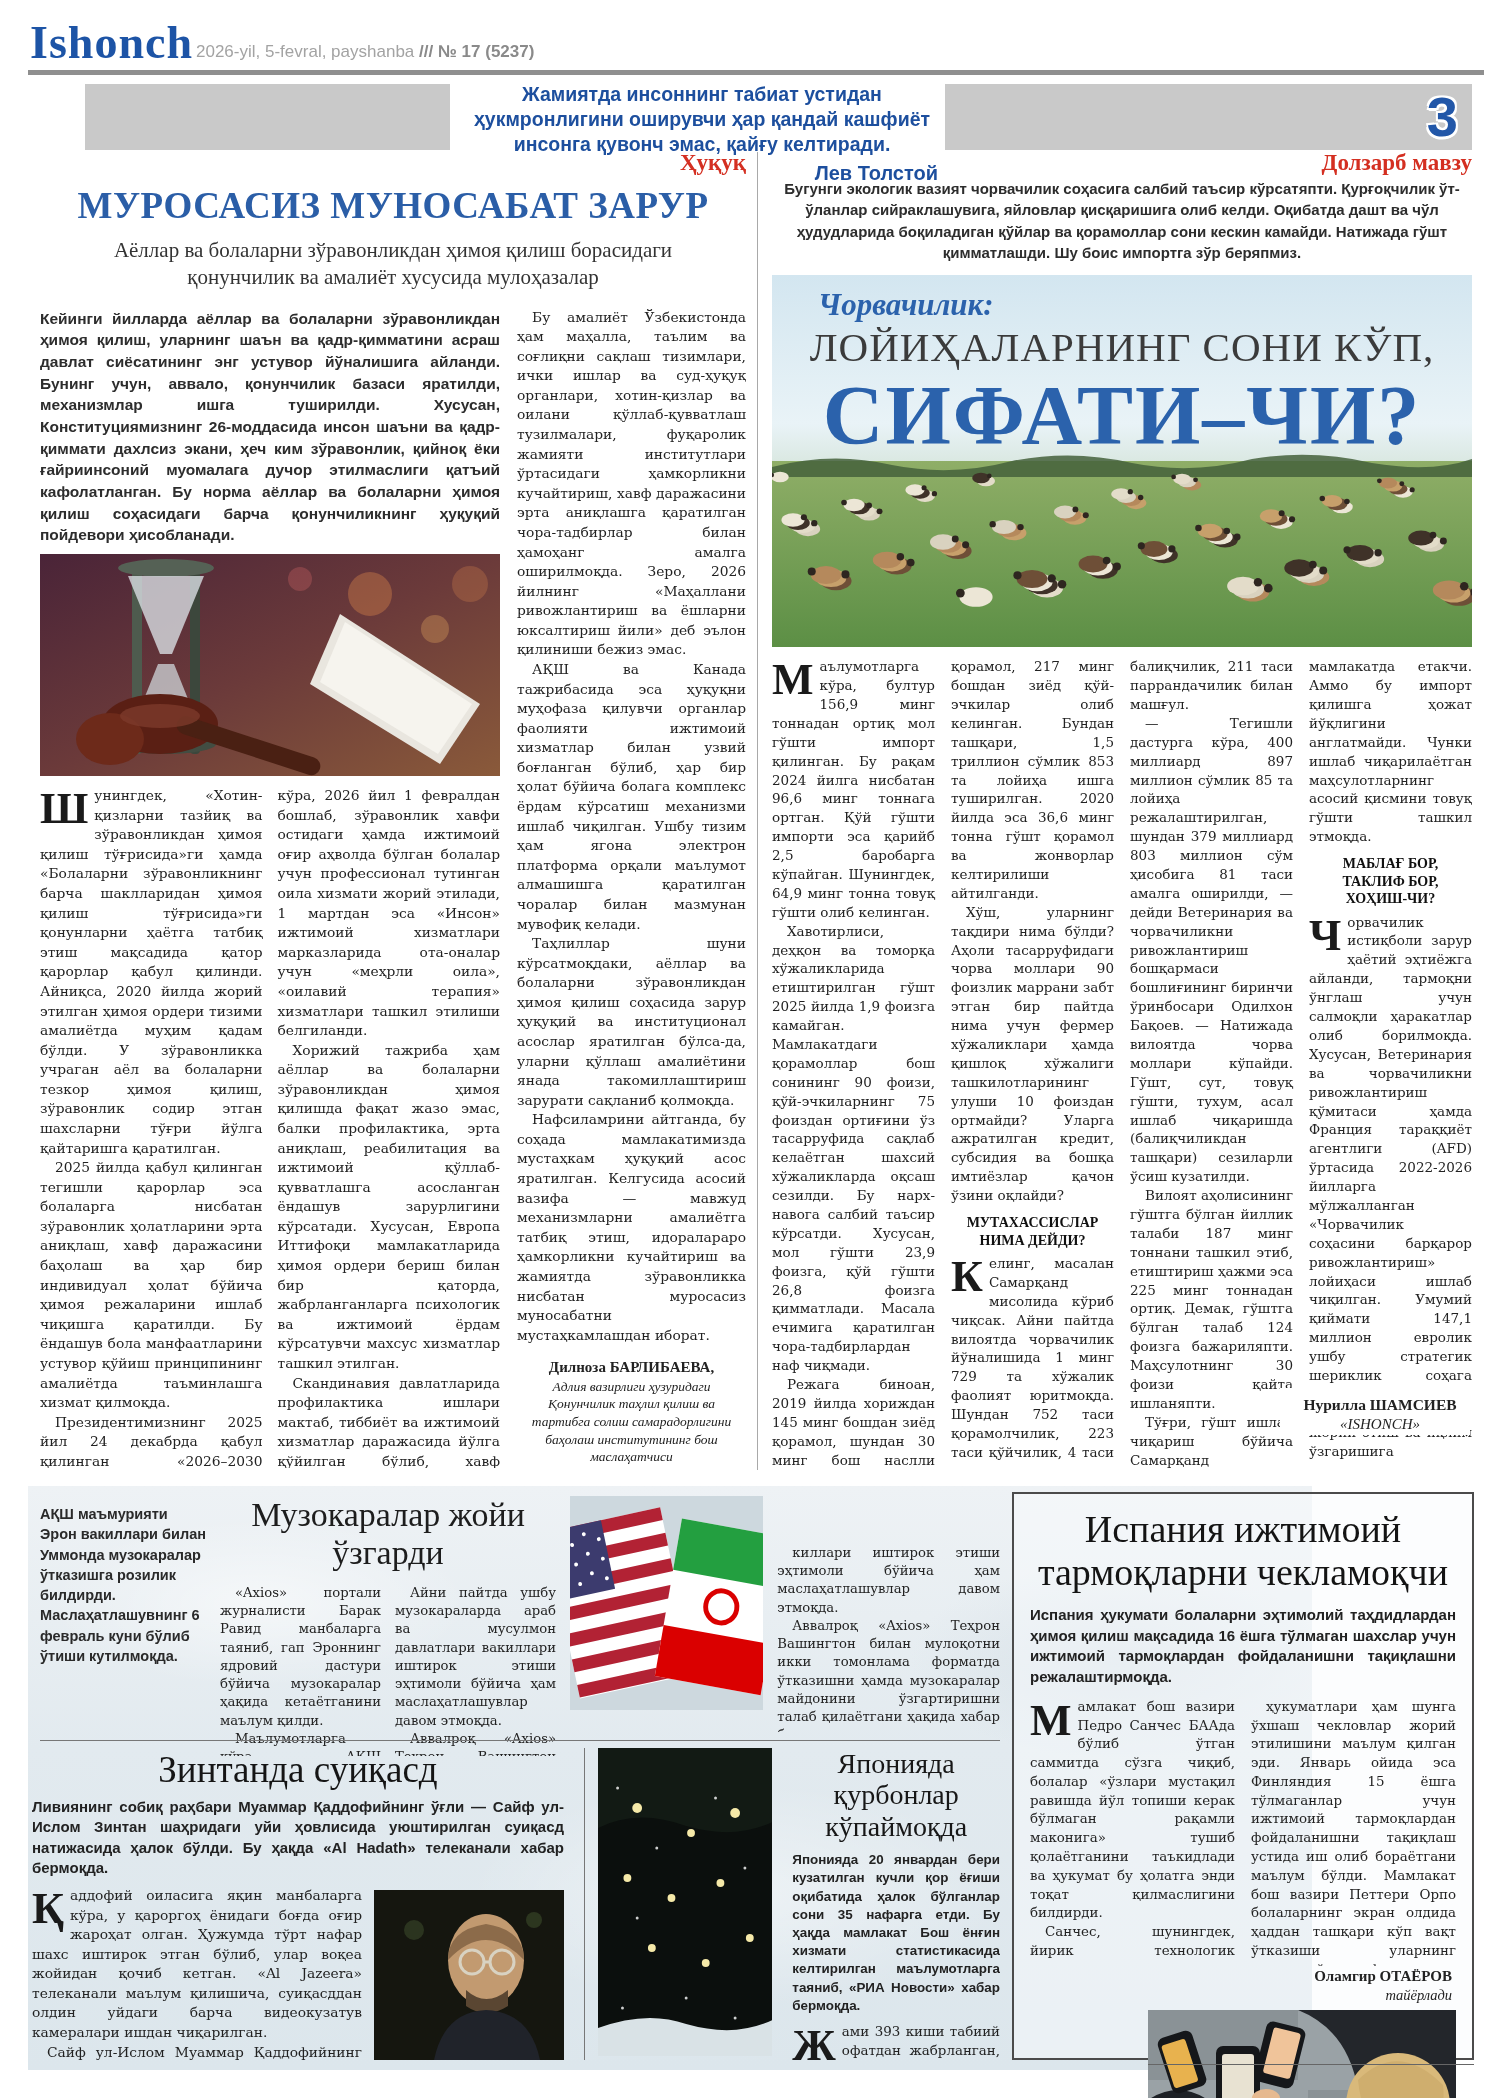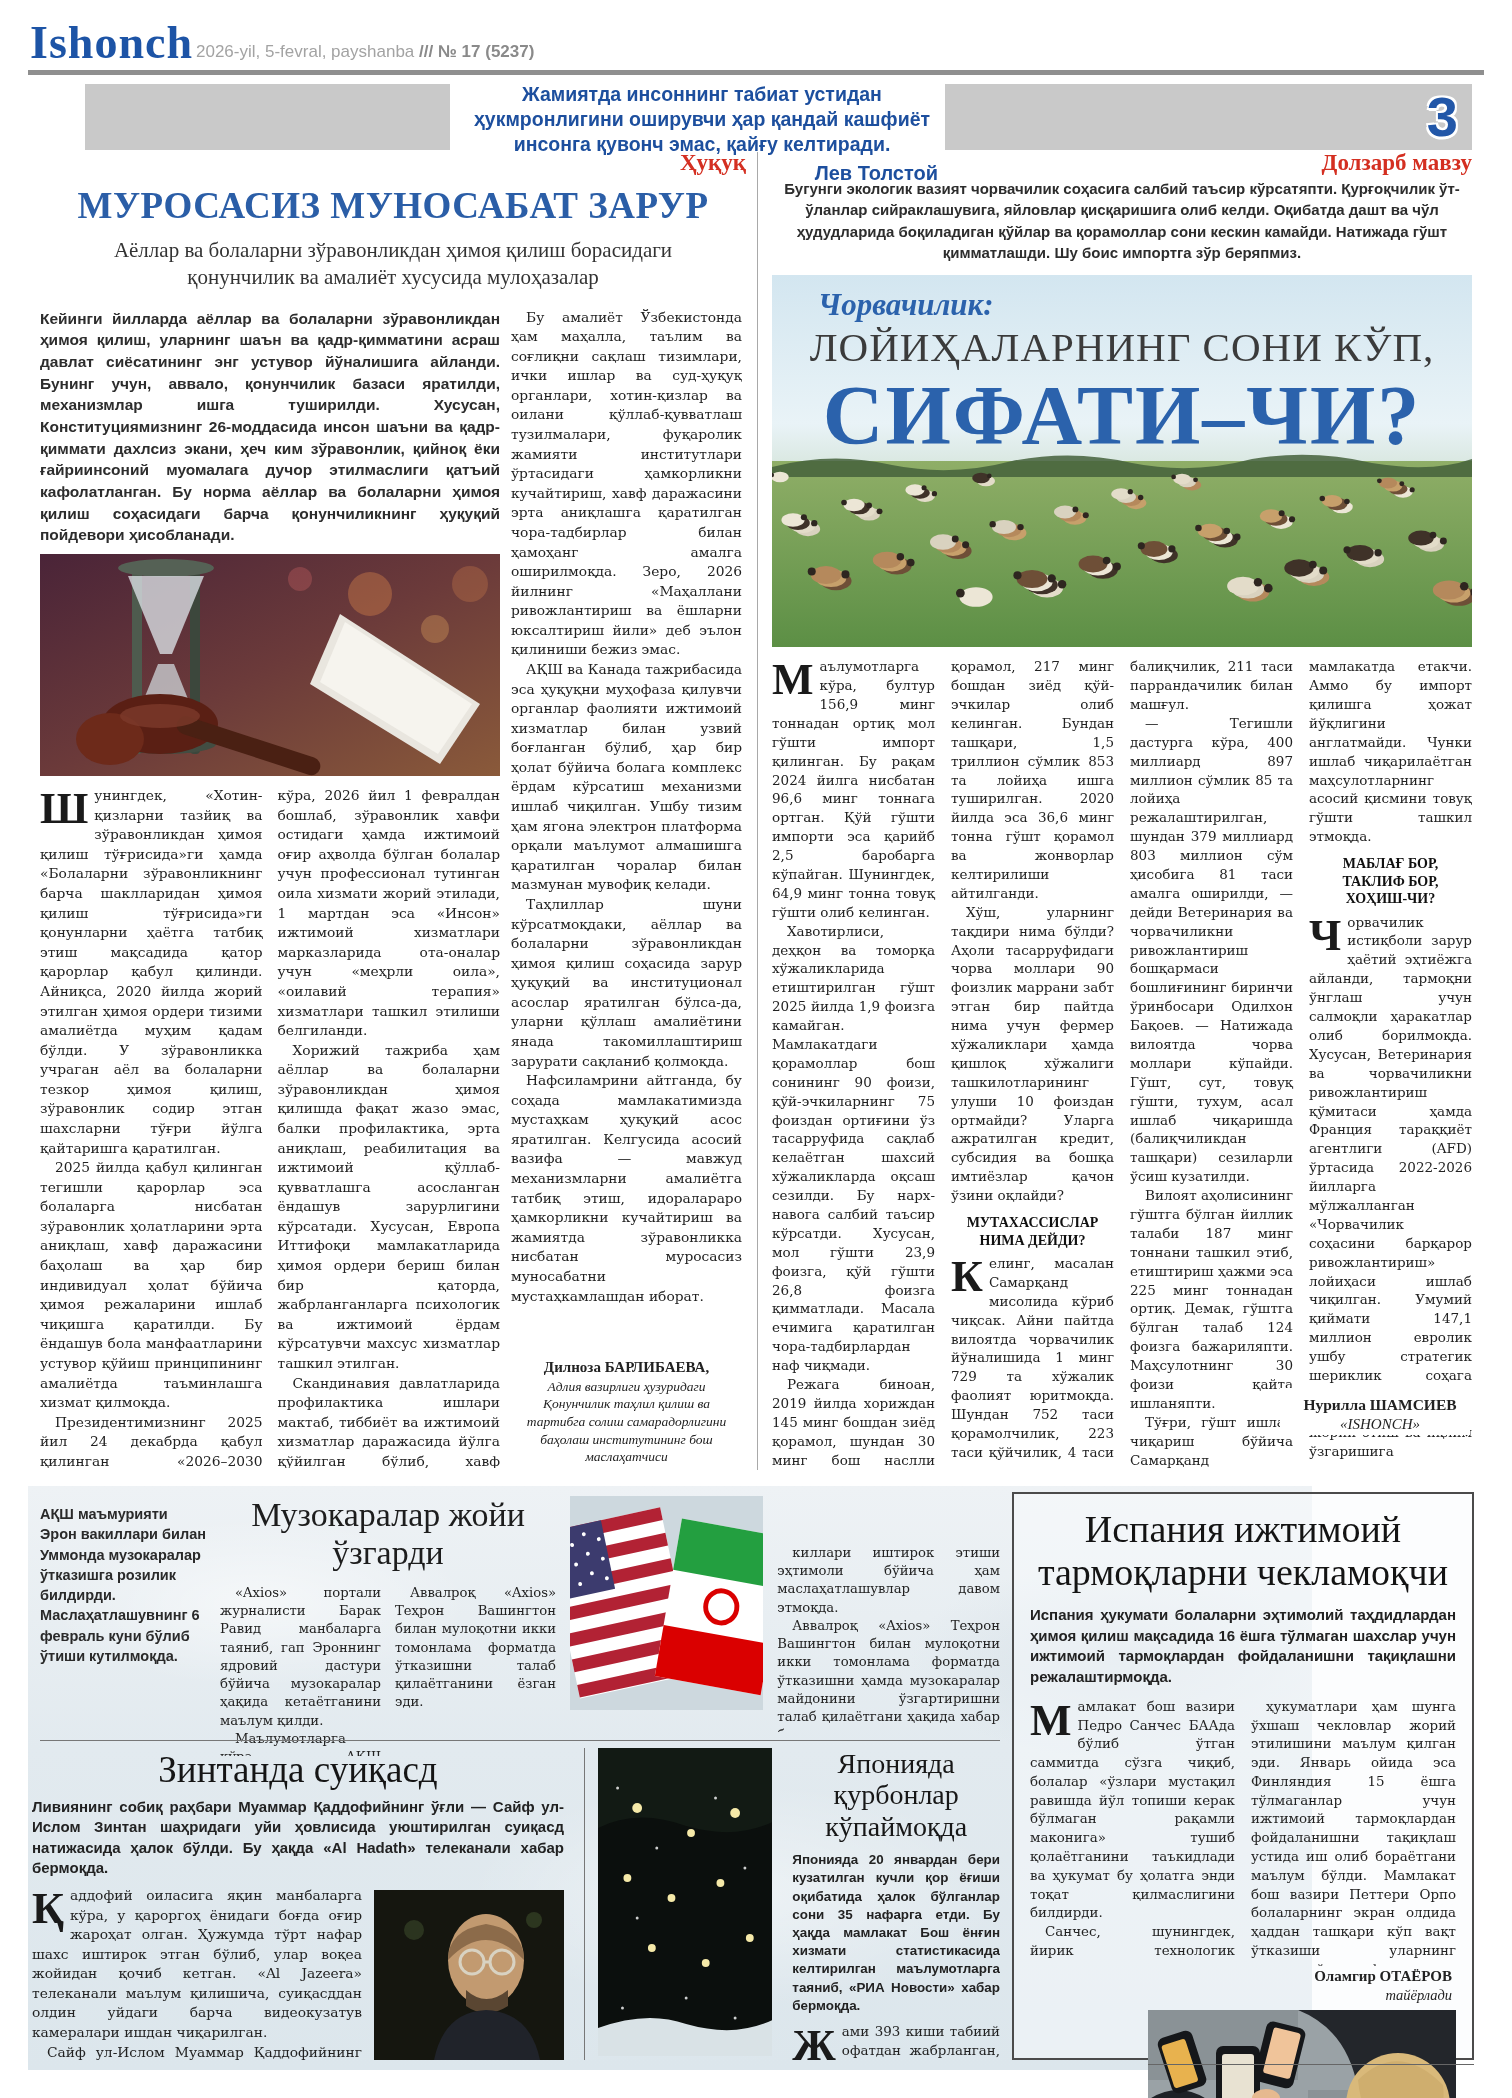--- a/index.html
+++ b/index.html
@@ -25,21 +25,21 @@
   .quote-attrib { text-align:right; padding-right:14px; margin-top:5px; font:bold 20px "Liberation Sans", sans-serif; color:#1d4f9e; }
 
   .main-divider { left:757px; top:152px; width:1px; height:1318px; background:#a9a9a9; }
 
   .section-label { text-align:right; font:bold 23px "Liberation Serif", serif; color:#d42f21; }
 
   
   .left-article { left:40px; top:150px; width:706px; }
   .la-headline { text-align:center; font:bold 37px "Liberation Serif", serif; color:#2b5ea7; margin-top:8px; letter-spacing:.5px; }
   .la-subhead { text-align:center; font:21px/1.3 "Liberation Serif", serif; color:#333; margin-top:10px; padding:0 30px; }
-  .la-body { margin-top:16px; display:flex; gap:11px; height:1160px; overflow:hidden; }
+  .la-body { margin-top:16px; display:flex; gap:17px; height:1160px; overflow:hidden; }
   .la-left { width:460px; display:flex; flex-direction:column; }
   .la-intro { font:bold 15.5px/1.4 "Liberation Sans", sans-serif; color:#2d2d2d; text-align:justify; }
   .la-photo { width:460px; height:222px; margin:8px 0 10px; }
   .la-2col { flex:1; column-count:2; column-gap:15px; overflow:hidden;
              font:13.8px/1.42 "DejaVu Serif", serif; text-align:justify; }
   .la-col3 { width:231px; display:flex; flex-direction:column; font:13.8px/1.42 "DejaVu Serif", serif; text-align:justify; }
   .col3-text { flex:1; overflow:hidden; }
   .byline { text-align:center; padding:10px 4px 2px; }
   .byline-name { font:bold 15px "Liberation Serif", serif; }
   .byline-role { font:italic 13.5px/1.3 "Liberation Serif", serif; margin-top:2px; }
@@ -392,20 +392,21 @@
     <div class="talks">
       <div class="t-intro">АҚШ маъмурияти Эрон вакиллари билан Уммонда музокаралар ўтказишга розилик билдирди. Маслаҳатлашувнинг 6 февраль куни бўлиб ўтиши кутилмоқда.</div>
       <div class="t-mid">
         <div class="t-head">Музокаралар жойи ўзгарди</div>
         <div class="t-2col">
           <div class="t-c">
               <p class="para">«Axios» портали журналисти Барак Равид манбаларга таяниб, гап Эроннинг ядровий дастури бўйича музокаралар ҳақида кетаётганини маълум қилди.</p>
               <p class="para">Маълумотларга кўра, АҚШ президенти Дональд Трамп маъмурияти Эрон томонининг илтимосига кўра, музокаралар ўтказиладиган жойни Истанбулдан Уммонга кўчиришга рози бўлган.</p>
             </div>
           <div class="t-c">
+              <p class="para">Айни пайтда ушбу музокараларда араб ва мусулмон давлатлари вакиллари иштирок этиши эҳтимоли бўйича ҳам маслаҳатлашувлар давом этмоқда.</p>
               <p class="para">Аввалроқ «Axios» Теҳрон Вашингтон билан мулоқотни икки томонлама форматда ўтказишни талаб қилаётганини ёзган эди.</p>
             </div>
         </div>
       </div>
       <svg class="t-flags" viewBox="0 0 198 214" preserveAspectRatio="none">
         <rect width="198" height="214" fill="#cdd8de"></rect>
         <g transform="rotate(-12 60 100)">
           <rect x="-10" y="20" width="120" height="170" fill="#fff"></rect>
           <g fill="#b22234">
             <rect x="-10" y="20" width="120" height="13"></rect>

